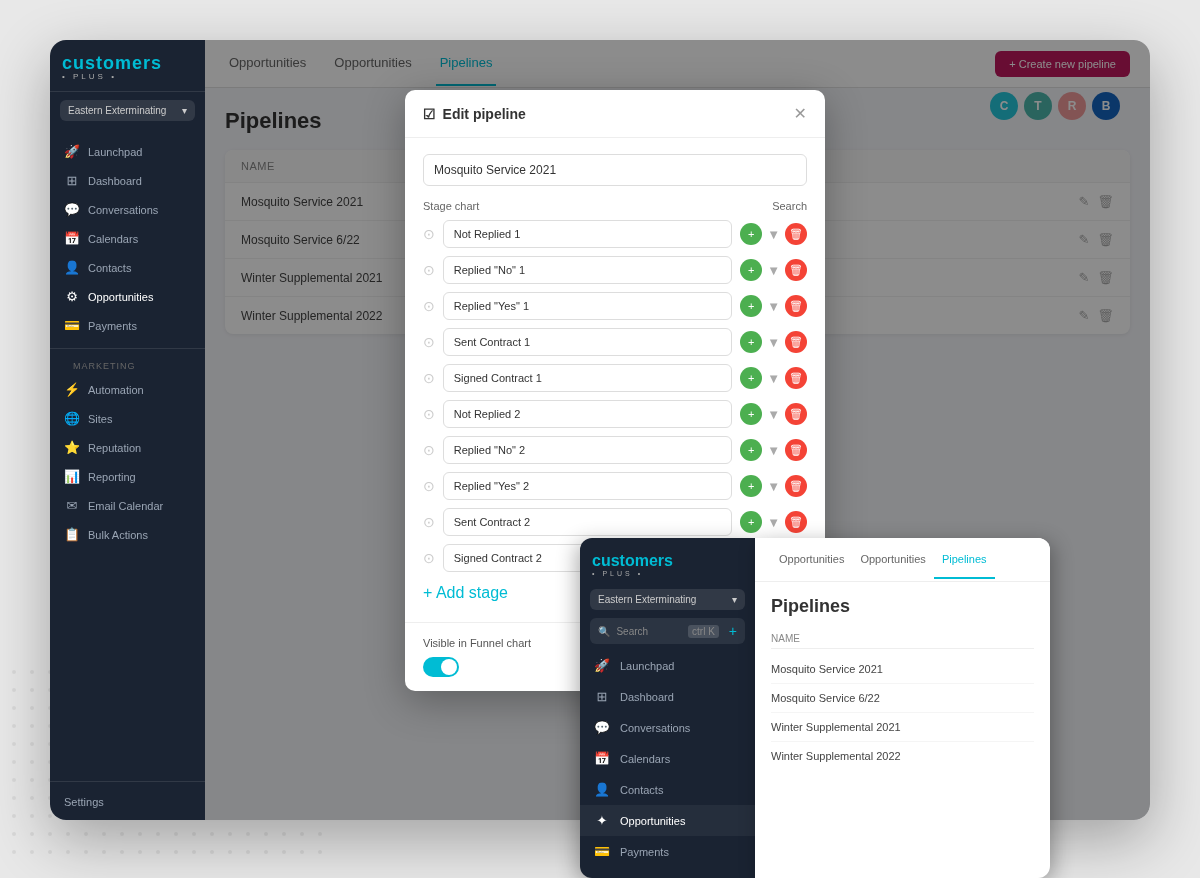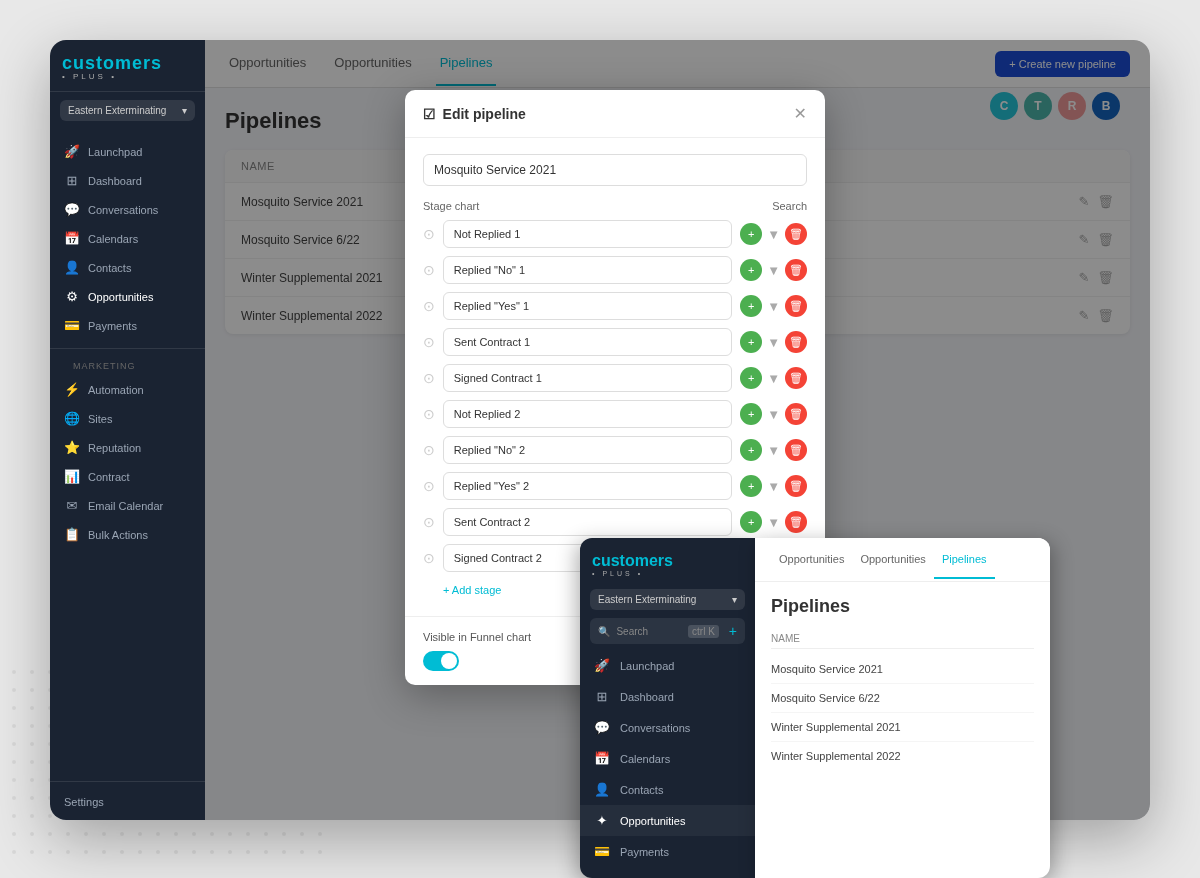--- a/index.html
+++ b/index.html
@@ -130,21 +130,21 @@
       color: #00bcd4;
       border-bottom-color: #00bcd4;
       font-weight: 500;
     }
 
     .header-right {
       margin-left: auto;
     }
 
     .create-btn {
-      background: #1d4ed8;
+      background: #be185d;
       color: #fff;
       border: none;
       border-radius: 6px;
       padding: 7px 14px;
       font-size: 11px;
       cursor: pointer;
       display: flex;
       align-items: center;
       gap: 5px;
     }
@@ -311,29 +311,28 @@
       align-items: center;
       justify-content: center;
       font-size: 11px;
     }
     .btn-green { background: #4caf50; color: #fff; }
     .btn-delete { background: #f44336; color: #fff; }
     .btn-filter { background: none; color: #aaa; font-size: 13px; cursor: pointer; border: none; }
 
     .add-stage-btn {
       color: #00bcd4;
-      font-size: 11px;
+      font-size: 16px;
       cursor: pointer;
       background: none;
       border: none;
       padding: 4px 0;
       display: flex;
       align-items: center;
       gap: 4px;
-      margin-left: 20px;
     }
 
     .modal-footer {
       padding: 14px 18px;
       border-top: 1px solid #eee;
       display: flex;
       align-items: center;
       justify-content: space-between;
     }
 
@@ -613,21 +612,21 @@
       <div class="nav-item">
         <span class="nav-icon">🌐</span>
         <span>Sites</span>
       </div>
       <div class="nav-item">
         <span class="nav-icon">⭐</span>
         <span>Reputation</span>
       </div>
       <div class="nav-item">
         <span class="nav-icon">📊</span>
-        <span>Contract</span>
+        <span>Reporting</span>
       </div>
       <div class="nav-item">
         <span class="nav-icon">✉</span>
         <span>Email Calendar</span>
       </div>
       <div class="nav-item">
         <span class="nav-icon">📋</span>
         <span>Bulk Actions</span>
       </div>
     </div>

